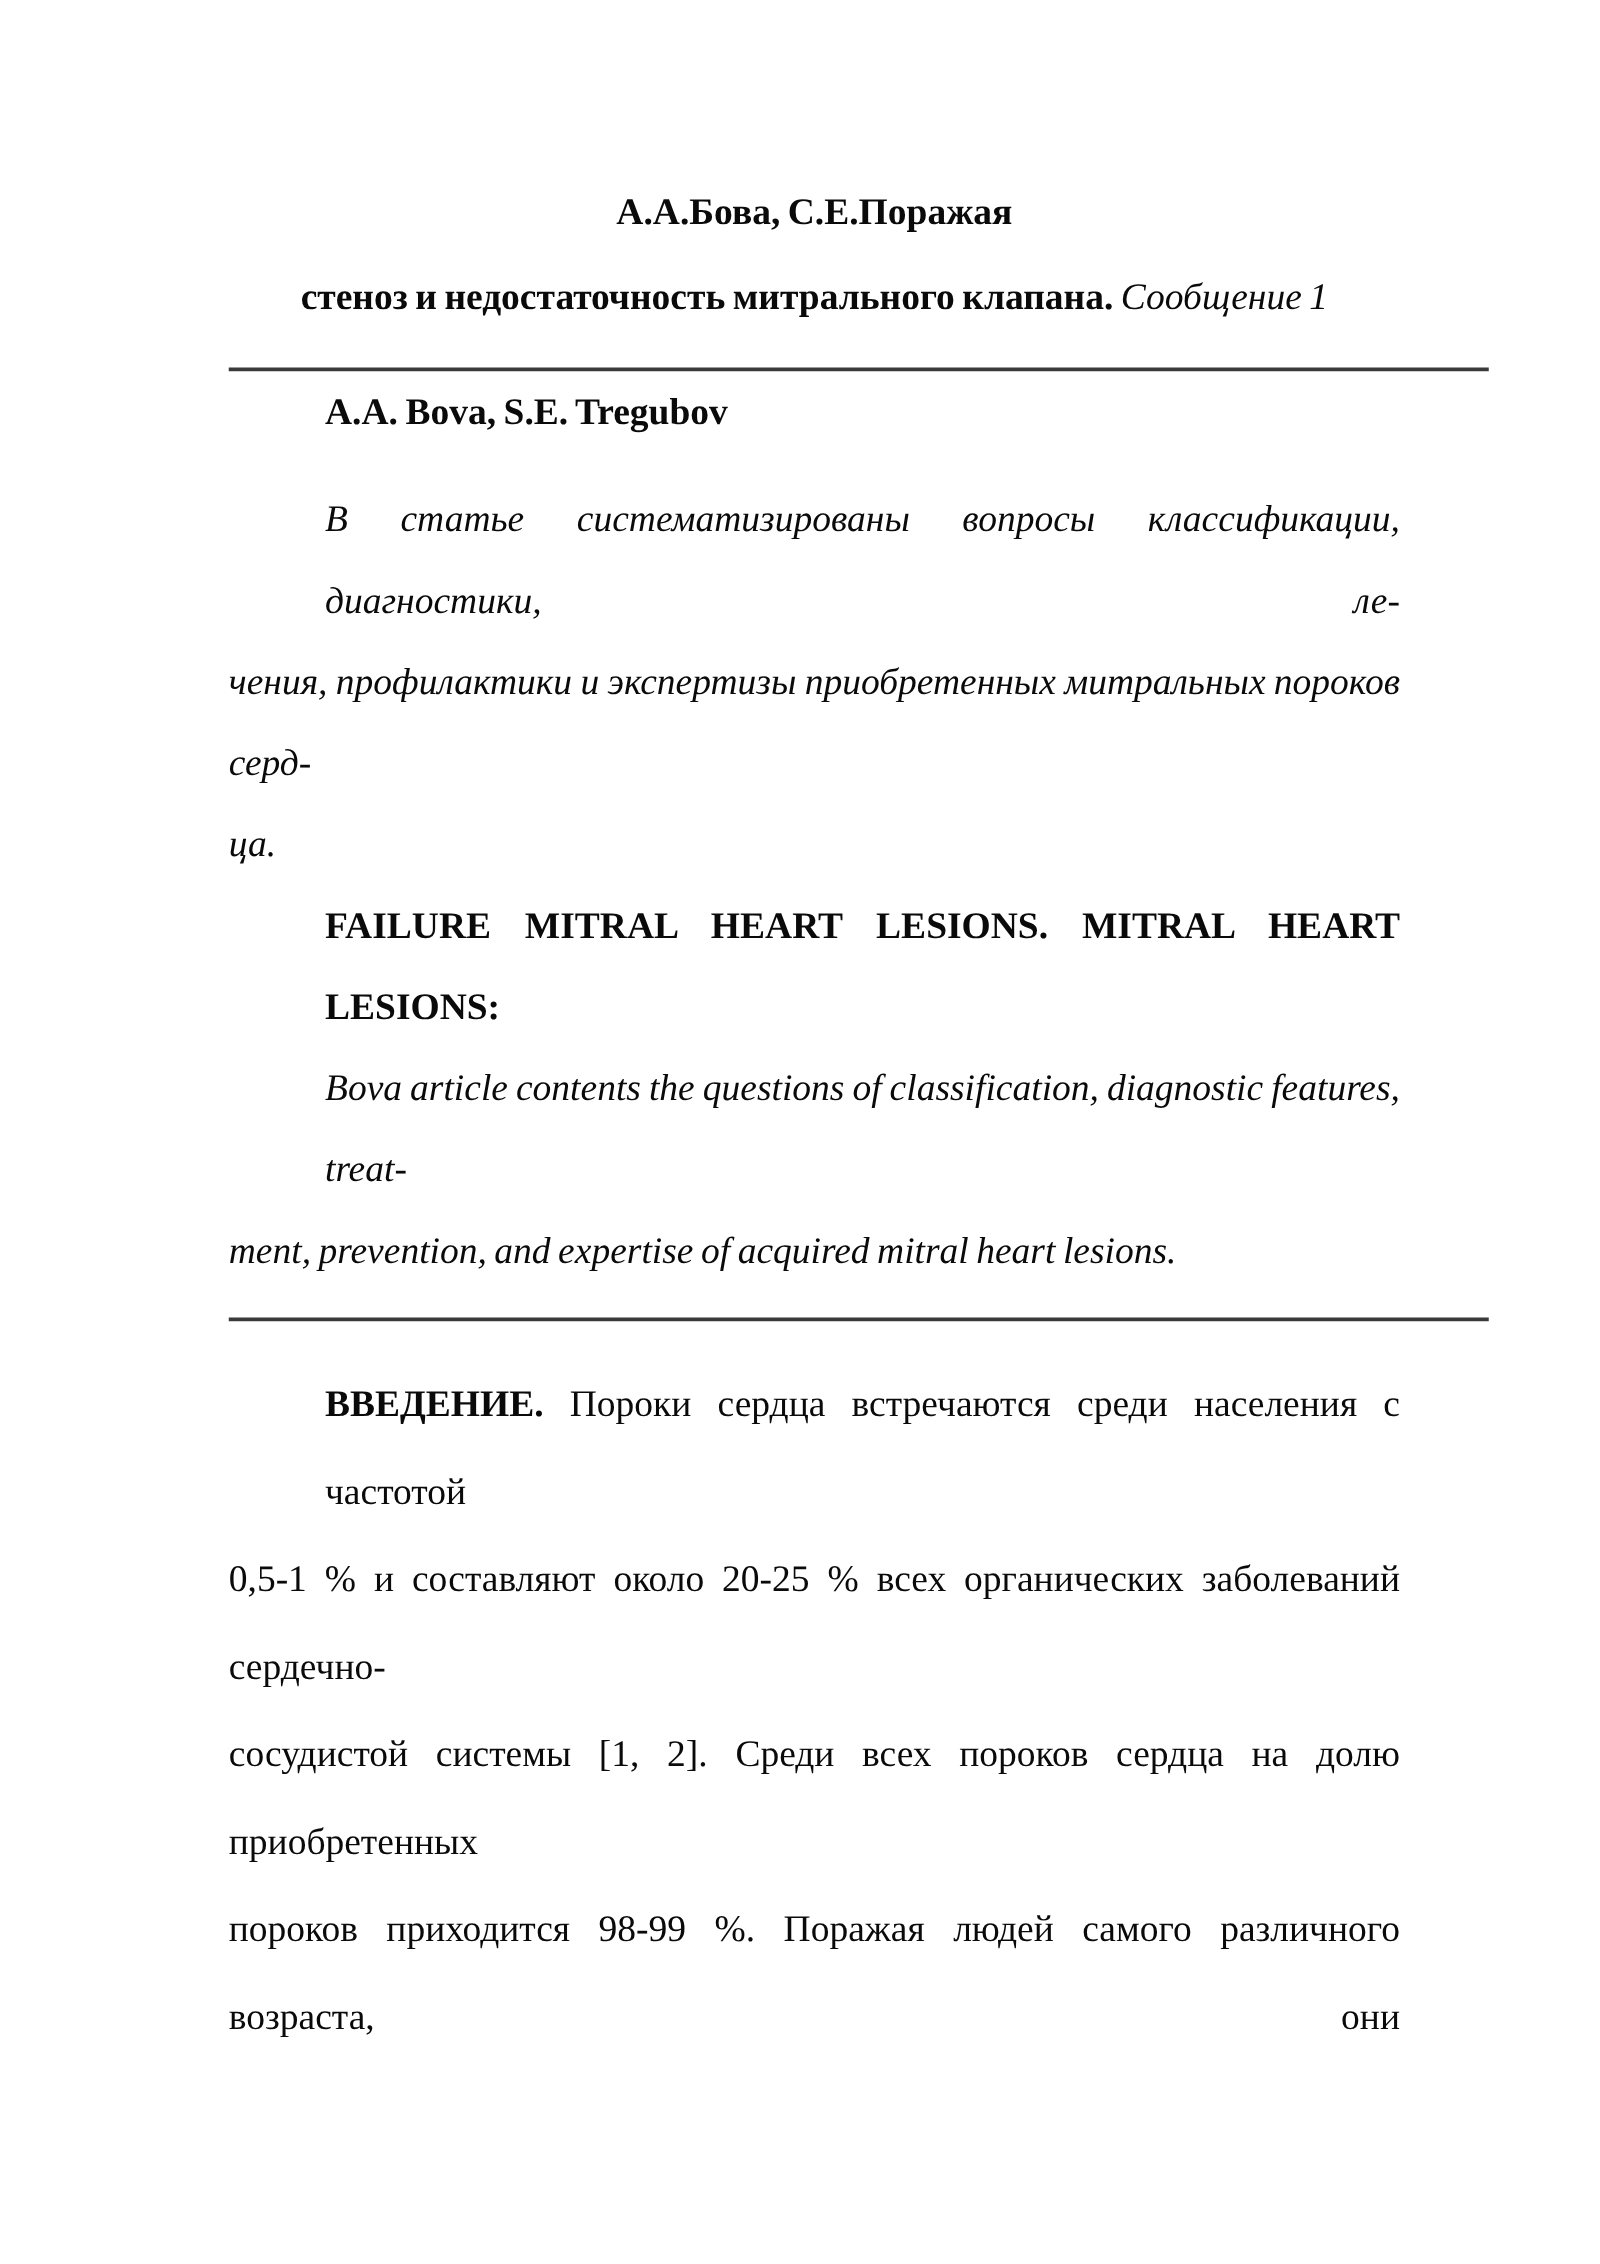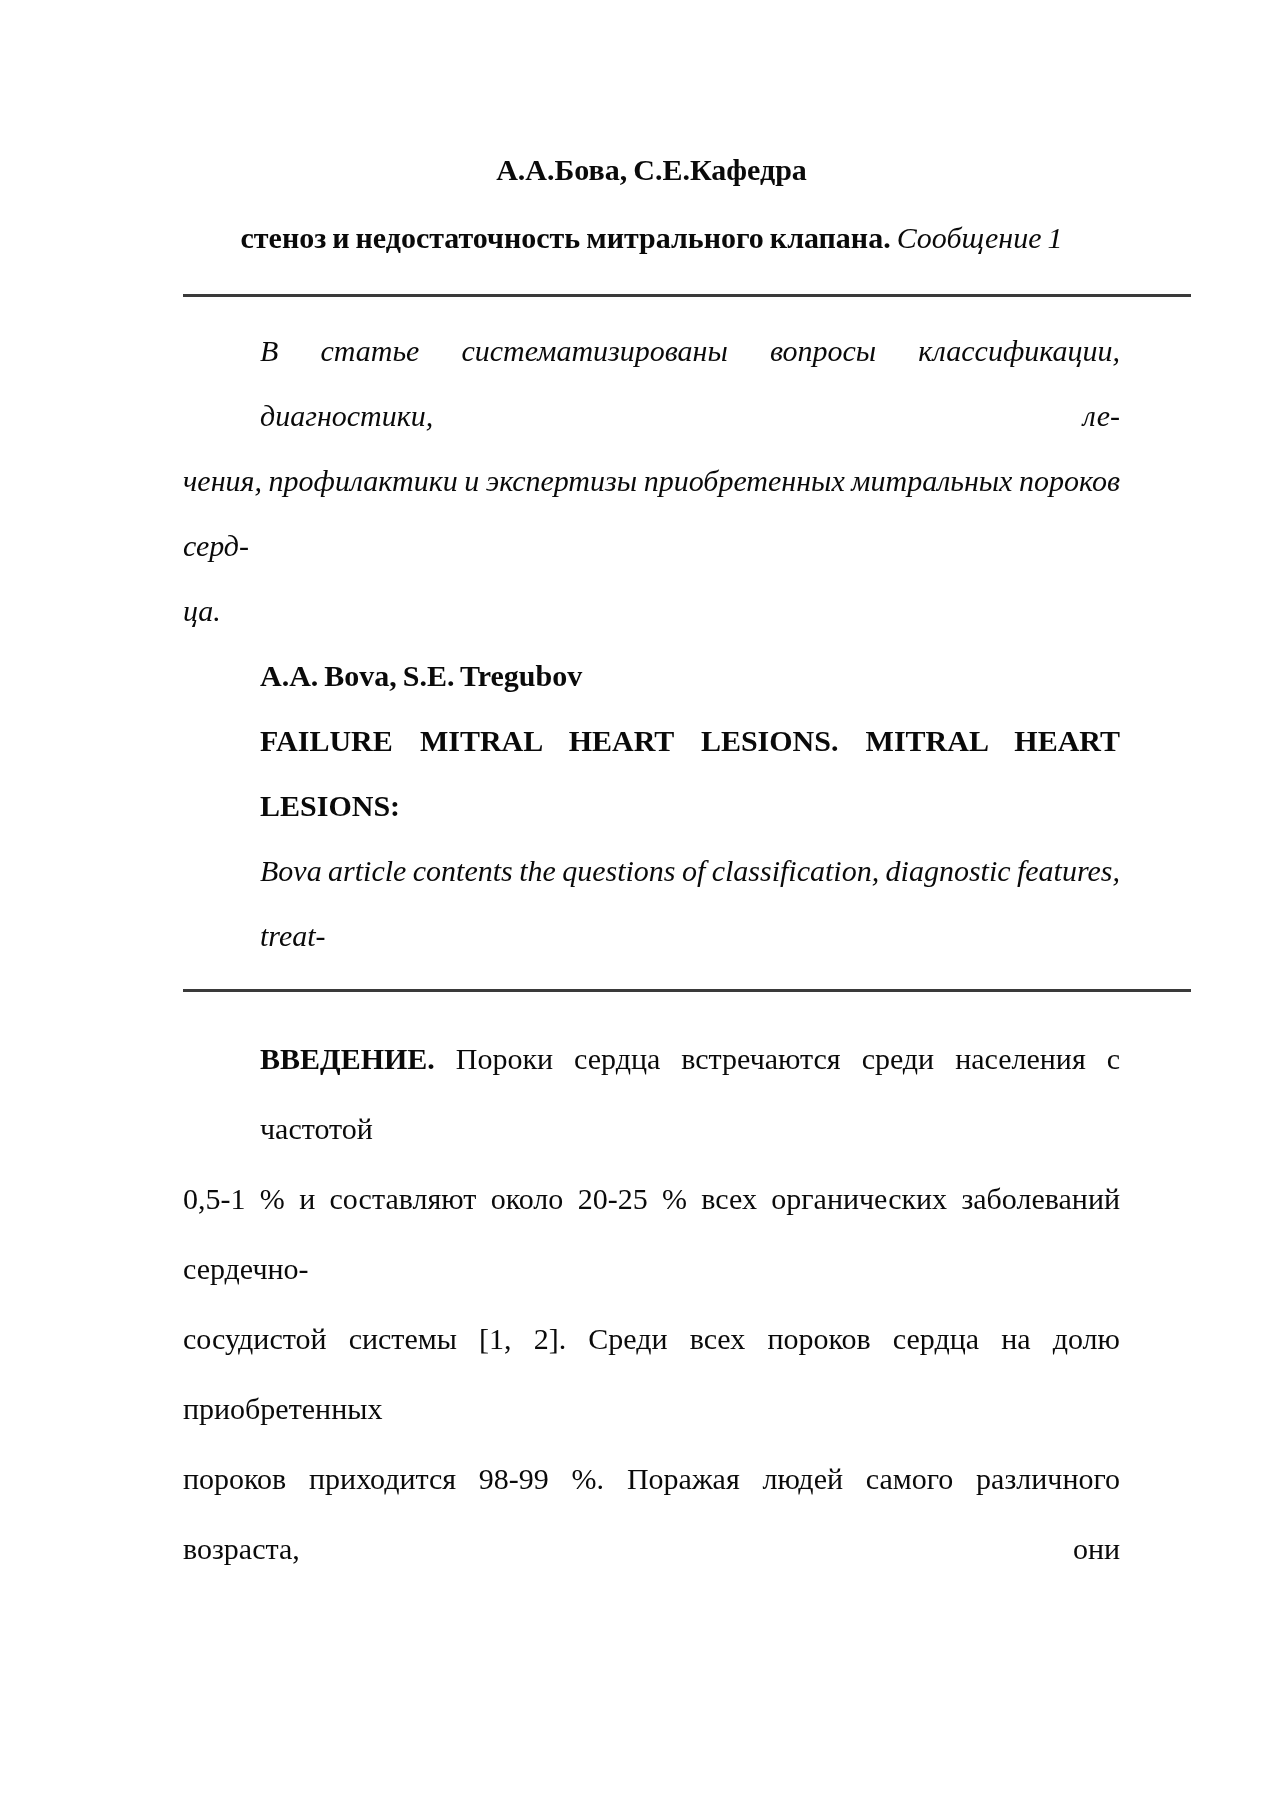--- a/index.html
+++ b/index.html
@@ -47,42 +47,43 @@
   .abstract-ru { margin-top: 21px; }
   .intro { margin-top: 32px; }
 </style>
 </head>
 <body>
 
 <div class="page">
   <div class="doc">
 
     <div class="heading-block">
-      <div class="line center bold">А.А.Бова, С.Е.Кафедра</div>
+      <div class="line center bold">А.А.Бова, С.Е.Поражая</div>
       <div class="line center"><span class="bold">стеноз и недостаточность митрального клапана.</span><span class="italic"> Сообщение 1</span></div>
     </div>
 
     <div class="rule rule-top"></div>
 
+    <div class="para">
+      <div class="line bold indent">A.A. Bova, S.E. Tregubov</div>
+    </div>
+
     <div class="para italic abstract-ru">
       <div class="line just indent">В статье систематизированы вопросы классификации, диагностики, ле-</div>
       <div class="line just">чения, профилактики и экспертизы приобретенных митральных пороков серд-</div>
       <div class="line">ца.</div>
-    </div>
-
-    <div class="para">
-      <div class="line bold indent">A.A. Bova, S.E. Tregubov</div>
     </div>
 
     <div class="para bold">
       <div class="line just indent">FAILURE MITRAL HEART LESIONS. MITRAL HEART LESIONS:</div>
     </div>
 
     <div class="para italic">
       <div class="line just indent">Bova article contents the questions of classification, diagnostic features, treat-</div>
+      <div class="line">ment, prevention, and expertise of acquired mitral heart lesions.</div>
     </div>
 
     <div class="rule rule-bottom"></div>
 
     <div class="para intro">
       <div class="line just indent"><span class="bold">ВВЕДЕНИЕ.</span><span> Пороки сердца встречаются среди населения с частотой</span></div>
       <div class="line just">0,5-1 % и составляют около 20-25 % всех органических заболеваний сердечно-</div>
       <div class="line just">сосудистой системы [1, 2]. Среди всех пороков сердца на долю приобретенных</div>
       <div class="line just">пороков приходится 98-99 %. Поражая людей самого различного возраста, они</div>
 

